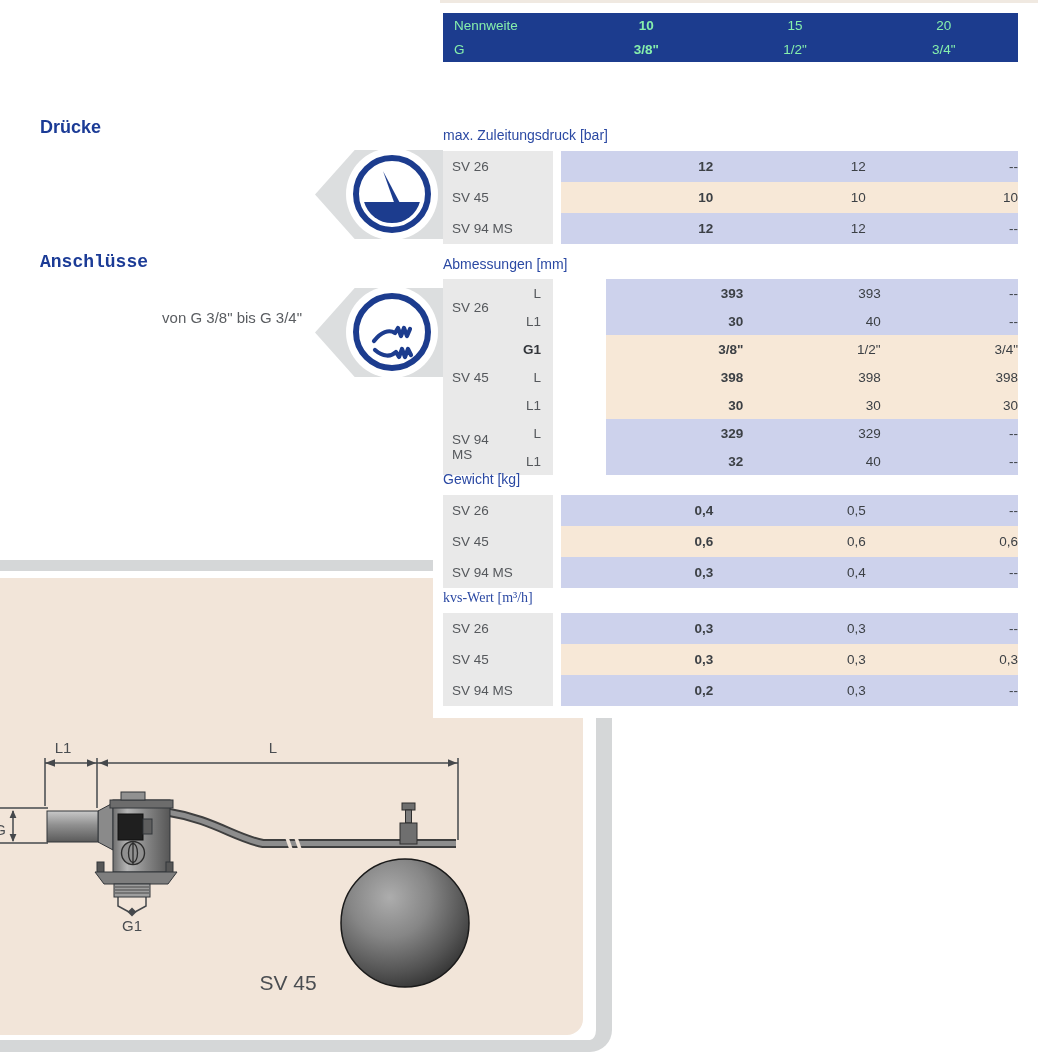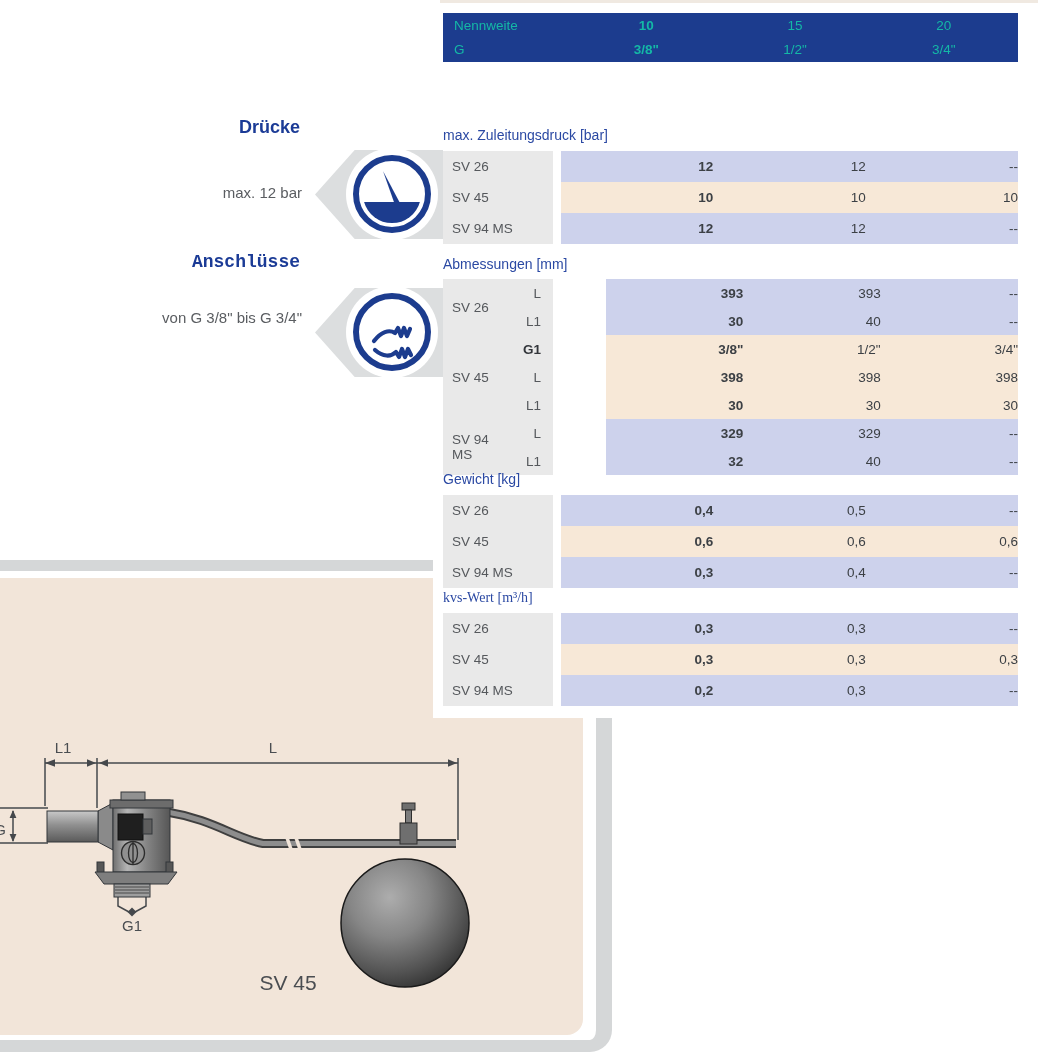--- a/index.html
+++ b/index.html
@@ -11,27 +11,27 @@
   .beige-panel{position:absolute;left:-20px;top:578px;width:603px;height:457px;
                background:#f2e5d9;border-radius:16px;}
   .white-cover{position:absolute;left:433px;top:556px;width:605px;height:162px;background:#fff;}
   .bar-top{position:absolute;left:0;top:560px;width:433px;height:11px;background:#d5d7d8;}
   .frame-rb{position:absolute;left:-30px;top:718px;width:626px;height:322px;
             border-right:16px solid #d5d7d8;border-bottom:12px solid #d5d7d8;
             border-bottom-right-radius:22px;}
 
   
   .hdr{position:absolute;left:443px;top:13px;width:575px;height:49px;background:#1c3c8e;
-       color:#14b8a6;font-size:13.5px;}
+       color:#86efac;font-size:13.5px;}
   .hdr-row{display:flex;align-items:center;height:24.5px;}
   .hdr-label{width:118px;padding-left:11px;}
   .hdr-val{flex:1;text-align:center;}
 
   
-  .heading{position:absolute;left:40px;width:260px;text-align:right;font-weight:bold;
+  .heading{position:absolute;left:40px;width:260px;font-weight:bold;
            font-size:18px;color:#1b3b96;}
   .h1{top:117px;} .h2{top:252px;font-family:Liberation Mono, monospace;}
   .note{position:absolute;left:42px;width:260px;text-align:right;font-size:15px;
         color:#5a5d61;line-height:17px;}
   .n1{top:184px;} .n2{top:309px;}
   .tag{position:absolute;left:315px;width:128px;height:89px;background:#dcdedf;
        clip-path:polygon(0 50%, 31% 0, 100% 0, 100% 100%, 31% 100%);}
   .tag1{top:150px;} .tag2{top:288px;}
   .icon-circle{position:absolute;left:353px;width:66px;height:66px;background:#fff;
                border:6px solid #1c3c8e;border-radius:50%;box-shadow:0 0 0 7px #fff;}
@@ -168,21 +168,20 @@
     </div>
     <div class="hdr-row">
       <div class="hdr-label">G</div>
       <div class="hdr-val c0">3/8"</div>
       <div class="hdr-val">1/2"</div>
       <div class="hdr-val">3/4"</div>
     </div>
   </div>
 
   <div class="heading h1">Drücke</div>
-  <div class="note n1">max. 12 bar</div>
   <div class="tag tag1"></div>
   <div class="icon-circle ic1">
     <svg viewBox="0 0 66 66">
       <path d="M5.1,41 A29,29 0 0 0 60.9,41 Z" fill="#1c3c8e"></path>
       <polygon points="36,44 42,44 24,10" fill="#1c3c8e"></polygon>
     </svg>
   </div>
 
   <div class="heading h2">Anschlüsse</div>
   <div class="note n2">

